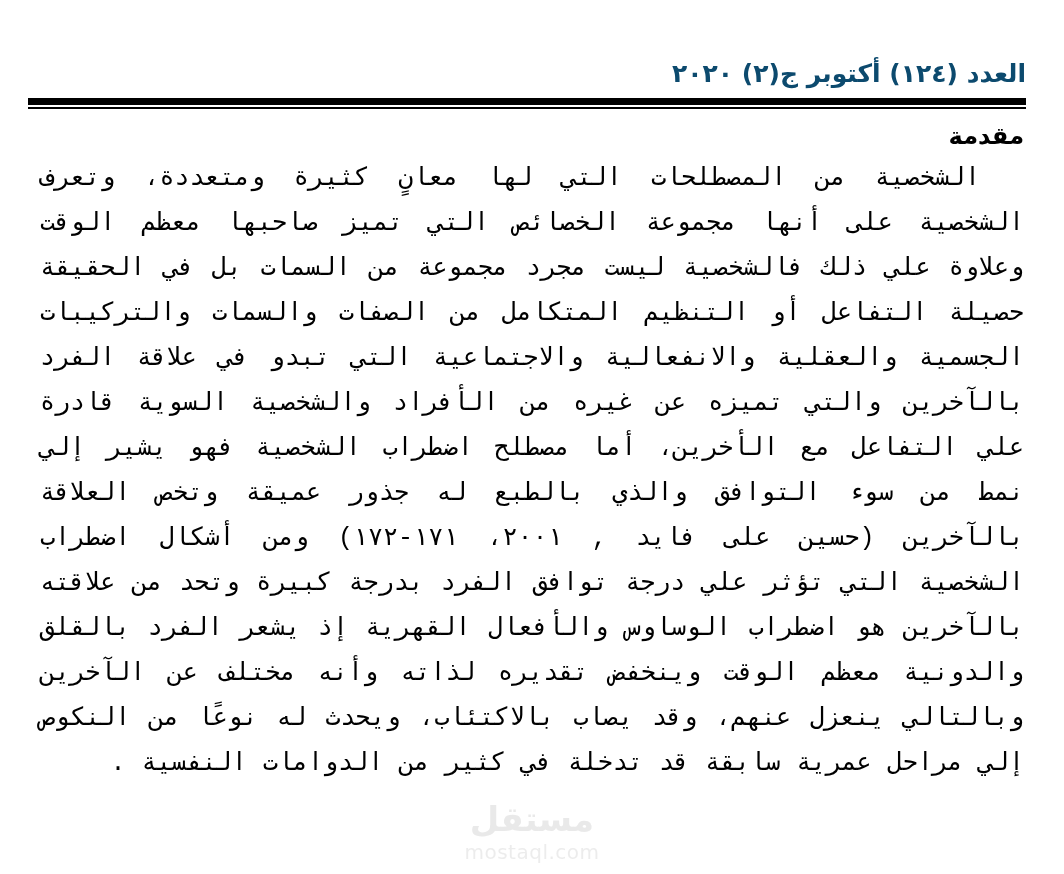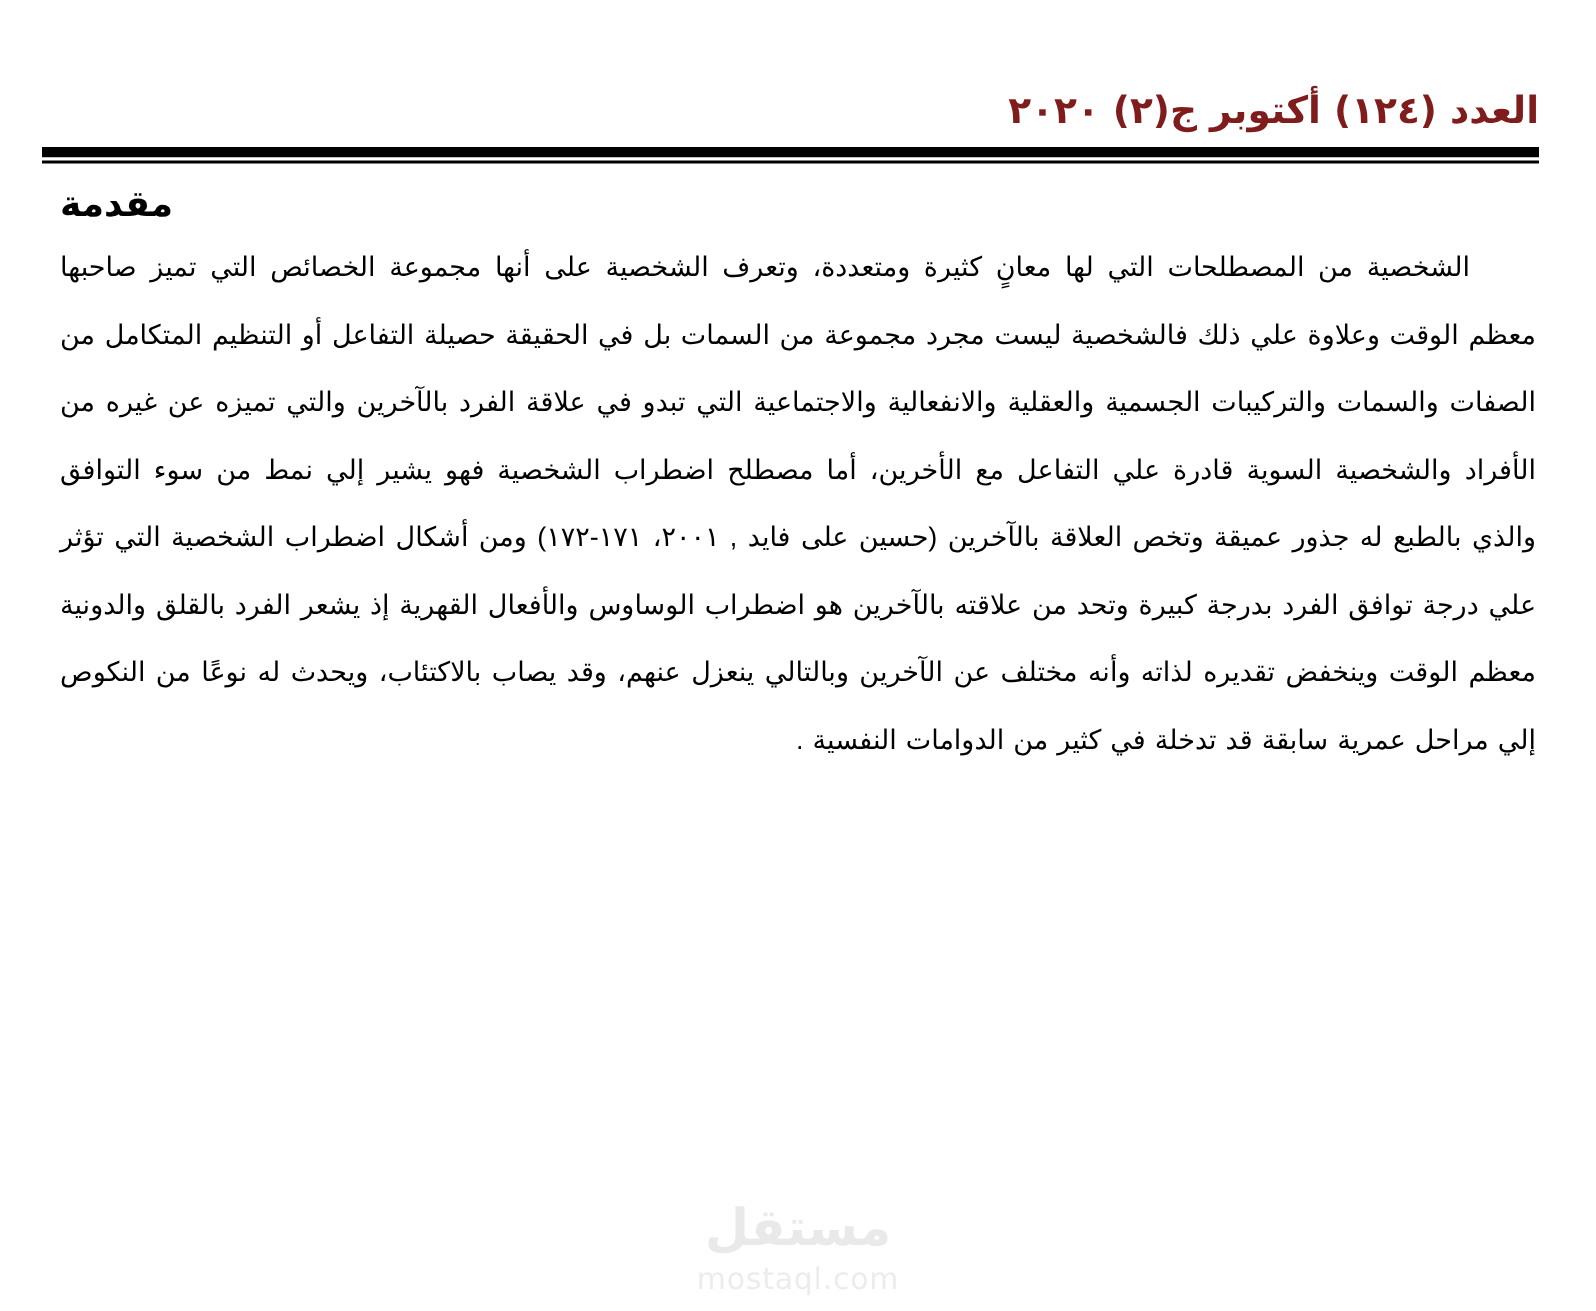--- a/index.html
+++ b/index.html
@@ -34,21 +34,21 @@
     justify-content: space-between;
     direction: rtl;
   }
   .running-head .rh-text {
     font-family: "DejaVu Sans", sans-serif;
     font-weight: bold;
     font-size: 25px;
     line-height: 1.1;
     letter-spacing: -0.4px;
     white-space: nowrap;
-    color: #7f1d1d;
+    color: #0c4a6e;
   }
   .rh-right { margin-right: 20px; }
   .rh-left  { margin-left: 22px; }
 
   
   .header-rule {
     position: absolute;
     top: 98px;
     right: 38px;
     left: 28px;
@@ -71,28 +71,28 @@
     position: absolute;
     top: 122px;
     right: 40px;
     left: 40px;
     direction: rtl;
   }
   .section-heading {
     font-family: "DejaVu Sans", sans-serif;
     font-weight: bold;
     font-size: 24px;
-    text-align: left;
+    text-align: right;
     margin: 0 0 6px 0;
     padding-right: 0;
     letter-spacing: -0.3px;
   }
   p.para {
-    font-family: Liberation Sans, sans-serif;
-    font-size: 18px;
+    font-family: Liberation Mono, monospace;
+    font-size: 25px;
     line-height: 45px;
     text-align: justify;
     text-align-last: right;
     margin: 0;
     padding: 0;
     letter-spacing: -0.2px;
     word-spacing: 1px;
   }
   p.para.indent {
     text-indent: 44px;

